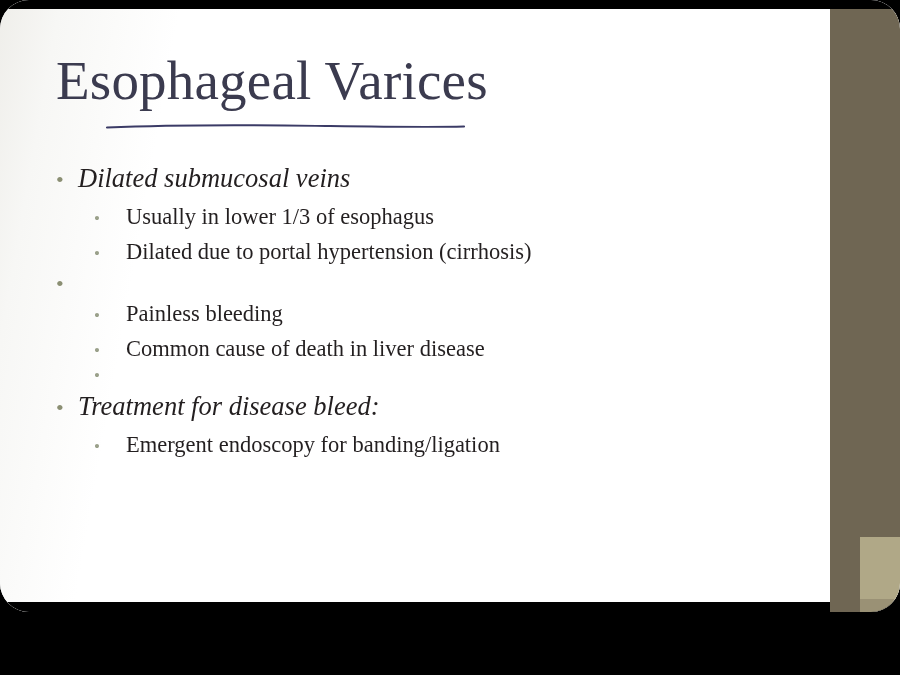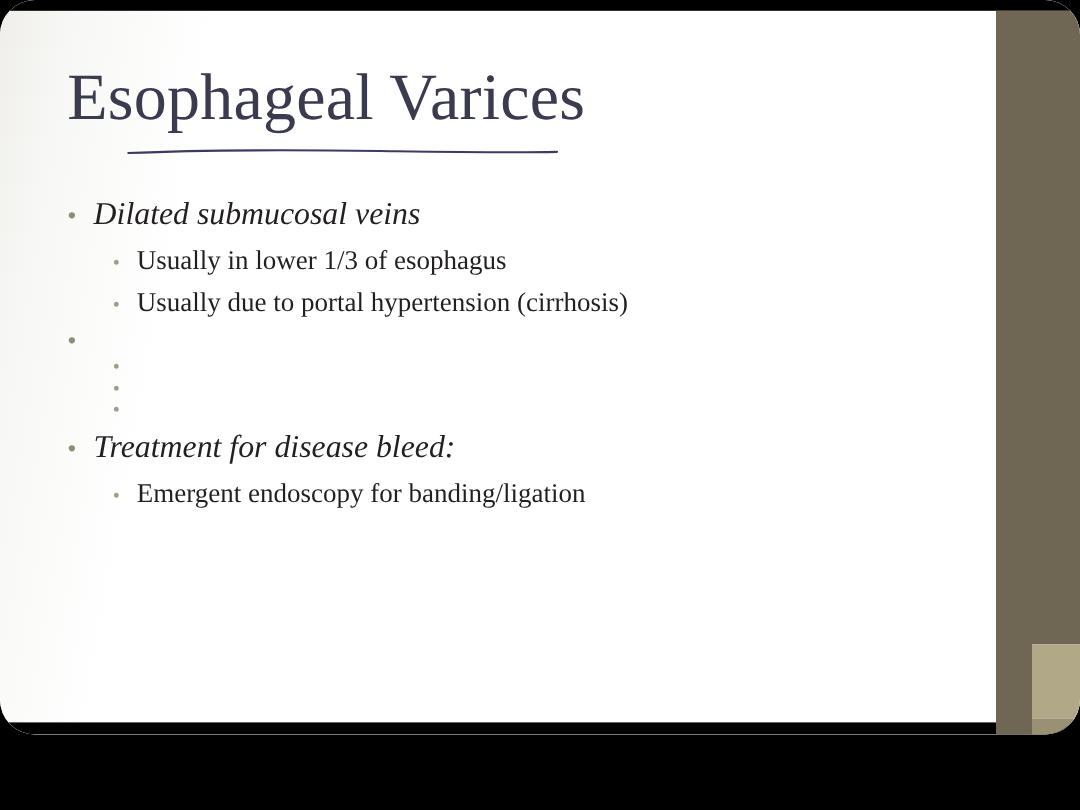--- a/index.html
+++ b/index.html
@@ -146,20 +146,21 @@
     width: 20px;
     flex: 0 0 20px;
     color: #9aa08a;
     font-size: 17px;
     line-height: 1;
   }
   .lvl2 .txt {
     font-size: 22.5px;
     line-height: 1.52;
     color: #231f20;
+    margin-left: 12px;
   }
   .spacer-1 { height: 3px; }
 </style>
 </head>
 <body>
 
 <div class="slide">
   <div class="slide-bg"></div>
 
   <div class="top-strip"></div>
@@ -186,35 +187,37 @@
       <span class="txt">Dilated submucosal veins</span>
     </div>
 
     <div class="bullet-row lvl2">
       <span class="dot">•</span>
       <span class="txt">Usually in lower 1/3 of esophagus</span>
     </div>
 
     <div class="bullet-row lvl2">
       <span class="dot">•</span>
-      <span class="txt">Usually due to portal hypertension (cirrhosis)</span>
+      <span class="txt">Dilated due to portal hypertension (cirrhosis)</span>
     </div>
 
     <div class="spacer-1"></div>
 
     <div class="bullet-row lvl1">
       <span class="dot">•</span>
     </div>
 
     <div class="bullet-row lvl2">
       <span class="dot">•</span>
-    </div>
-
-    <div class="bullet-row lvl2">
-      <span class="dot">•</span>
+      <span class="txt">Painless bleeding</span>
+    </div>
+
+    <div class="bullet-row lvl2">
+      <span class="dot">•</span>
+      <span class="txt">Common cause of death in liver disease</span>
     </div>
 
     <div class="bullet-row lvl2">
       <span class="dot">•</span>
     </div>
 
     <div class="spacer-1"></div>
 
     <div class="bullet-row lvl1">
       <span class="dot">•</span>

